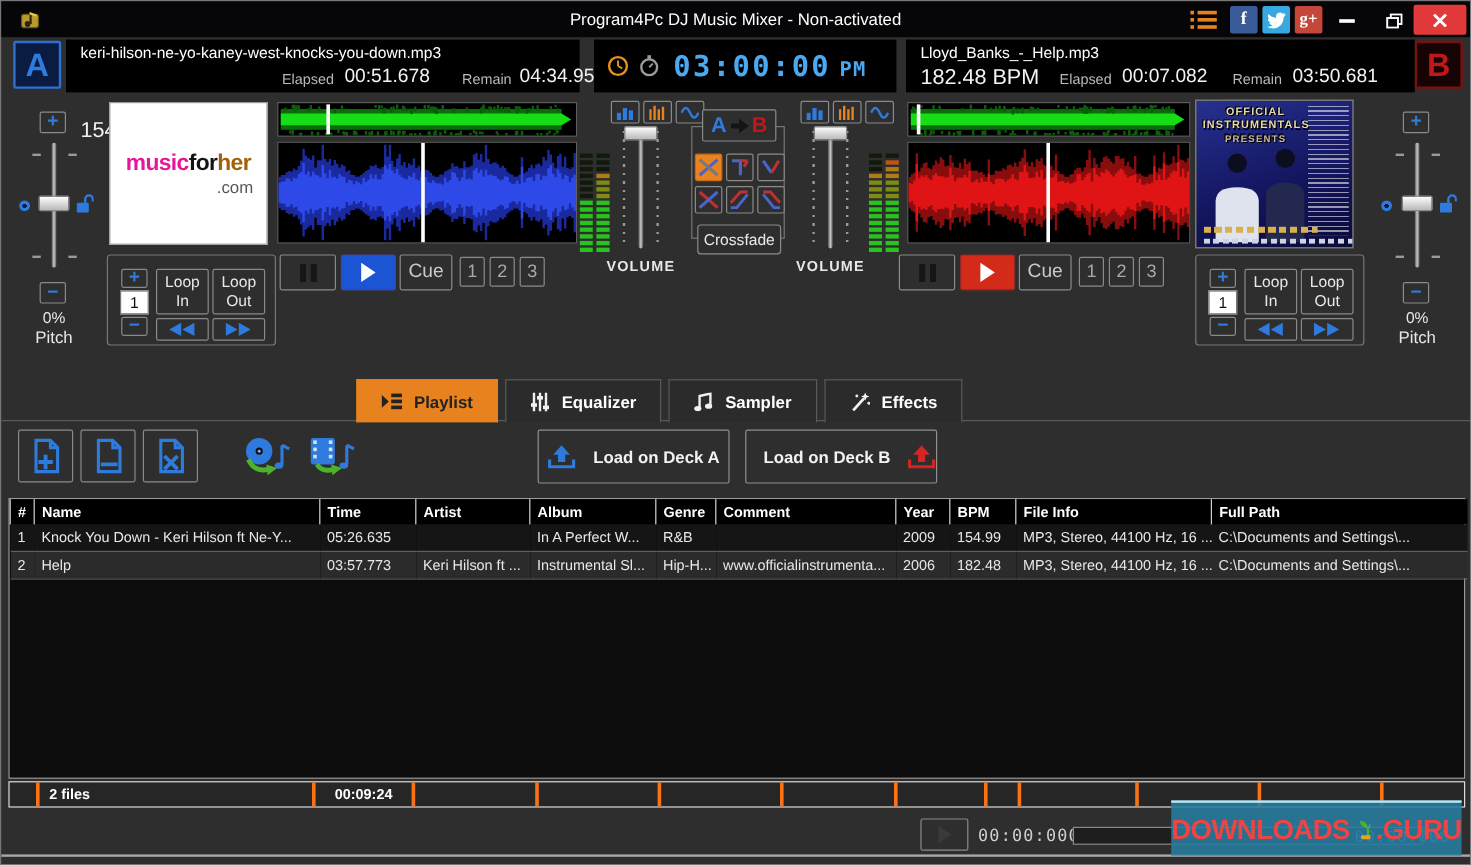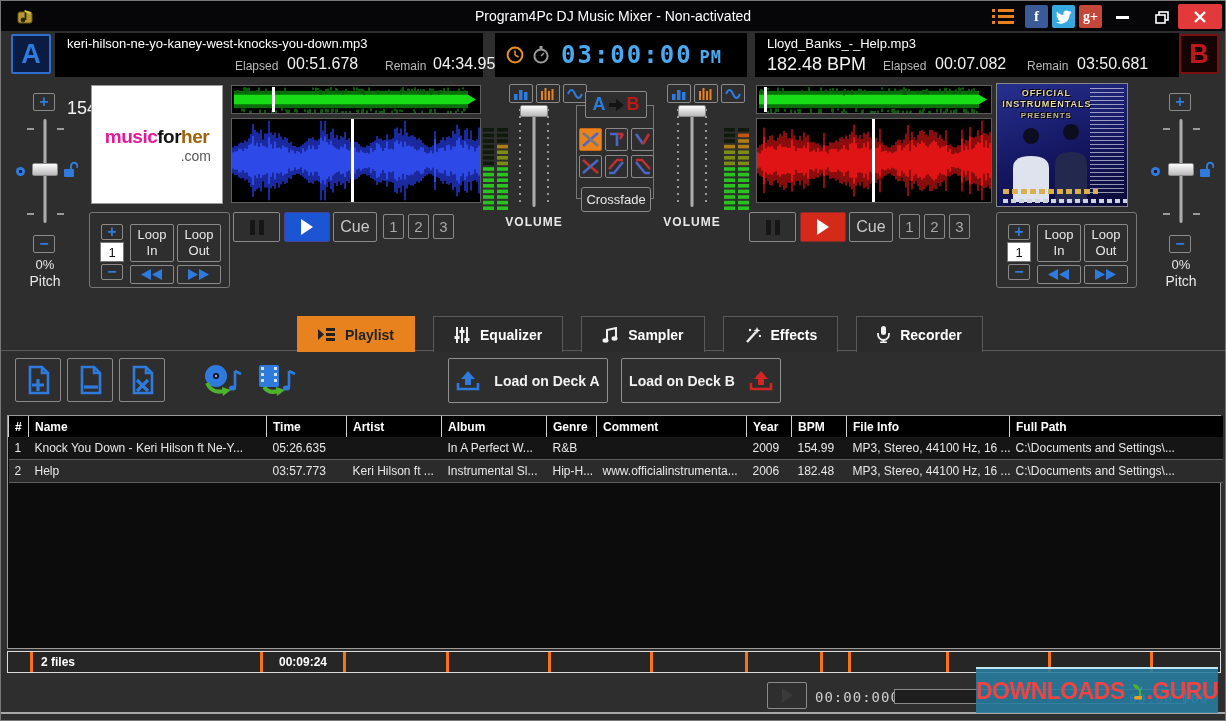--- a/index.html
+++ b/index.html
@@ -725,21 +725,21 @@
     <svg width="15" height="17">
         <rect x="1" y="8" width="10" height="8" rx="1" fill="#2f7bdd"></rect>
         <path d="M8 8 V5 a3.2 3.2 0 0 1 6.4 0 V7" fill="none" stroke="#2f7bdd" stroke-width="2"></path>
       </svg>
   </div>
   <div class="abs btn" style="left:1168px;top:234px;width:22px;height:18px;color:#2f7bdd;font-weight:bold;">−</div>
   <div class="abs" style="left:1150px;top:256px;width:60px;text-align:center;font-size:13px;">0%</div>
   <div class="abs" style="left:1150px;top:272px;width:60px;text-align:center;font-size:14px;">Pitch</div>
 
   <div class="abs" style="left:0;top:315px;width:100%;height:35px;border-bottom:1px solid #5a5a5a;"></div>
-  <div class="abs" style="left:296px;top:315px;display:flex;gap:18px;">
+  <div class="abs" style="left:296px;top:315px;display:flex;gap:6px;">
     <div class="tab active">
       <svg width="17" height="15">
           <path d="M0 2 L6 7.5 L0 13 Z" fill="#222"></path>
           <rect x="8" y="1" width="9" height="3" fill="#222"></rect>
           <rect x="8" y="6" width="9" height="3" fill="#222"></rect>
           <rect x="8" y="11" width="9" height="3" fill="#222"></rect>
         </svg>
       <span>Playlist</span>
     </div>
     <div class="tab">
@@ -764,28 +764,20 @@
       <span>Sampler</span>
     </div>
     <div class="tab">
       <svg width="17" height="16">
           <path d="M3 15 L12 5" stroke="#f0f0f0" stroke-width="2.4"></path>
           <path d="M13 0 l1 2.4 2.4 1 -2.4 1 -1 2.4 -1-2.4 -2.4-1 2.4-1 z" fill="#f0f0f0"></path>
           <circle cx="6" cy="3" r="1.2" fill="#f0f0f0"></circle>
           <circle cx="16" cy="9" r="1.2" fill="#f0f0f0"></circle>
         </svg>
       <span>Effects</span>
-    </div>
-    <div class="tab">
-      <svg width="13" height="17">
-          <rect x="4" y="0" width="5" height="9" rx="2.5" fill="#f0f0f0"></rect>
-          <path d="M1 7 v1.5 a5.5 5.5 0 0 0 11 0 V7" fill="none" stroke="#f0f0f0" stroke-width="1.8"></path>
-          <path d="M6.5 14 V16 M3 16.5 H10" stroke="#f0f0f0" stroke-width="1.8"></path>
-        </svg>
-      <span>Recorder</span>
     </div>
   </div>
 
   <div class="abs btn tbtn" style="left:14px;top:357px;">
     <svg width="32" height="32">
         <path d="M8 3 H20 L26 9 V29 H8 Z" fill="none" stroke="#2f7bdd" stroke-width="2.6"></path>
         <path d="M20 3 V9 H26" fill="none" stroke="#2f7bdd" stroke-width="2.6"></path>
         <path d="M16 15 V27 M10 21 H22" stroke="#2f7bdd" stroke-width="3.2"></path>
       </svg>
   </div>
@@ -833,21 +825,21 @@
         <path d="M33 8 L39 11" stroke="#2f7bdd" stroke-width="2.6"></path>
       </svg>
   </div>
   <div class="abs loadbtn" style="left:447px;top:357px;width:160px;">
     <svg width="24" height="21">
         <path d="M12 1 L19 9 H15 V15 H9 V9 H5 Z" fill="#2f7bdd"></path>
         <path d="M2 13 V19 H22 V13" fill="none" stroke="#2f7bdd" stroke-width="2.6"></path>
       </svg>
     <span>Load on Deck A</span>
   </div>
-  <div class="abs loadbtn" style="left:620px;top:357px;width:160px;">
+  <div class="abs loadbtn" style="left:620px;top:357px;width:160px;justify-content:flex-end;">
     <span>Load on Deck B</span>
     <svg width="24" height="21">
         <path d="M12 1 L19 9 H15 V15 H9 V9 H5 Z" fill="#d42424"></path>
         <path d="M2 13 V19 H22 V13" fill="none" stroke="#d42424" stroke-width="2.6"></path>
       </svg>
   </div>
 
   <div class="abs" style="left:6px;top:414px;width:1214px;height:234px;background:#0c0c0c;border:1px solid #9a9a9a;">
     <table id="ptable">
       <colgroup>

